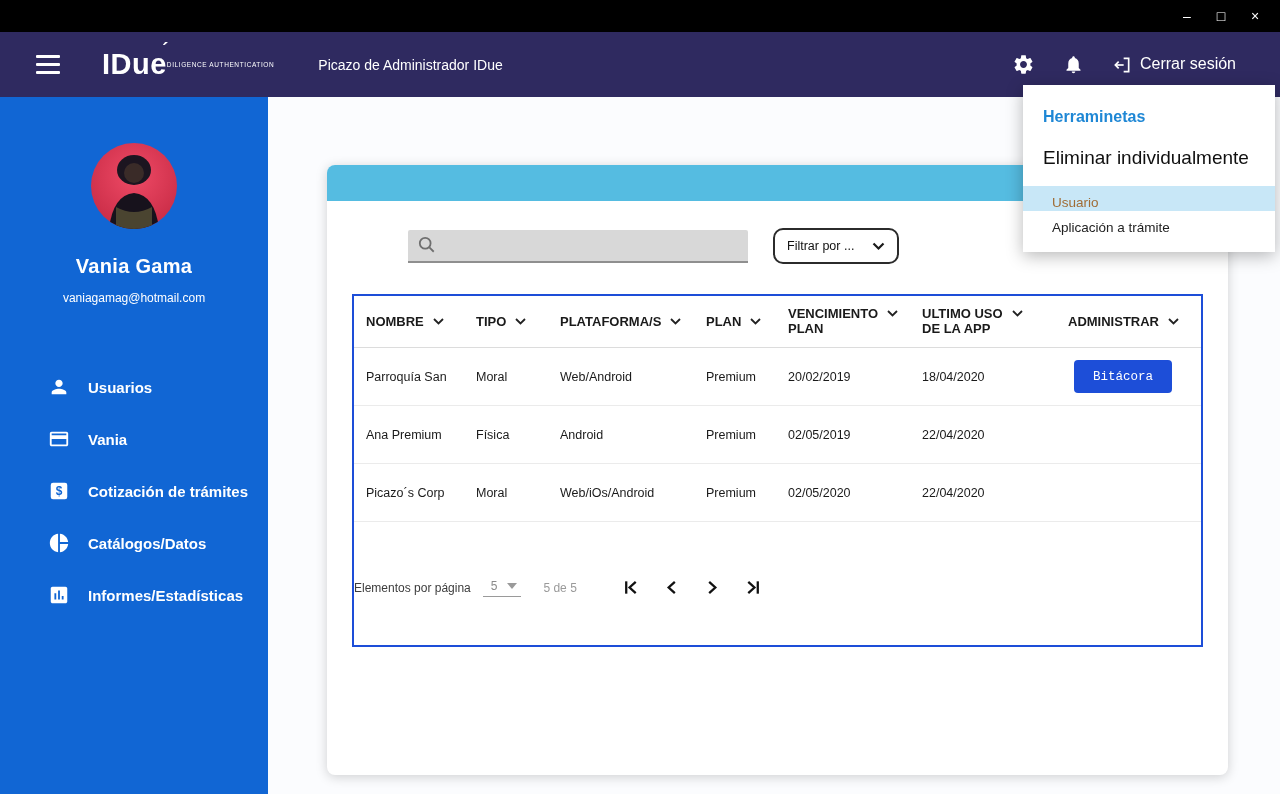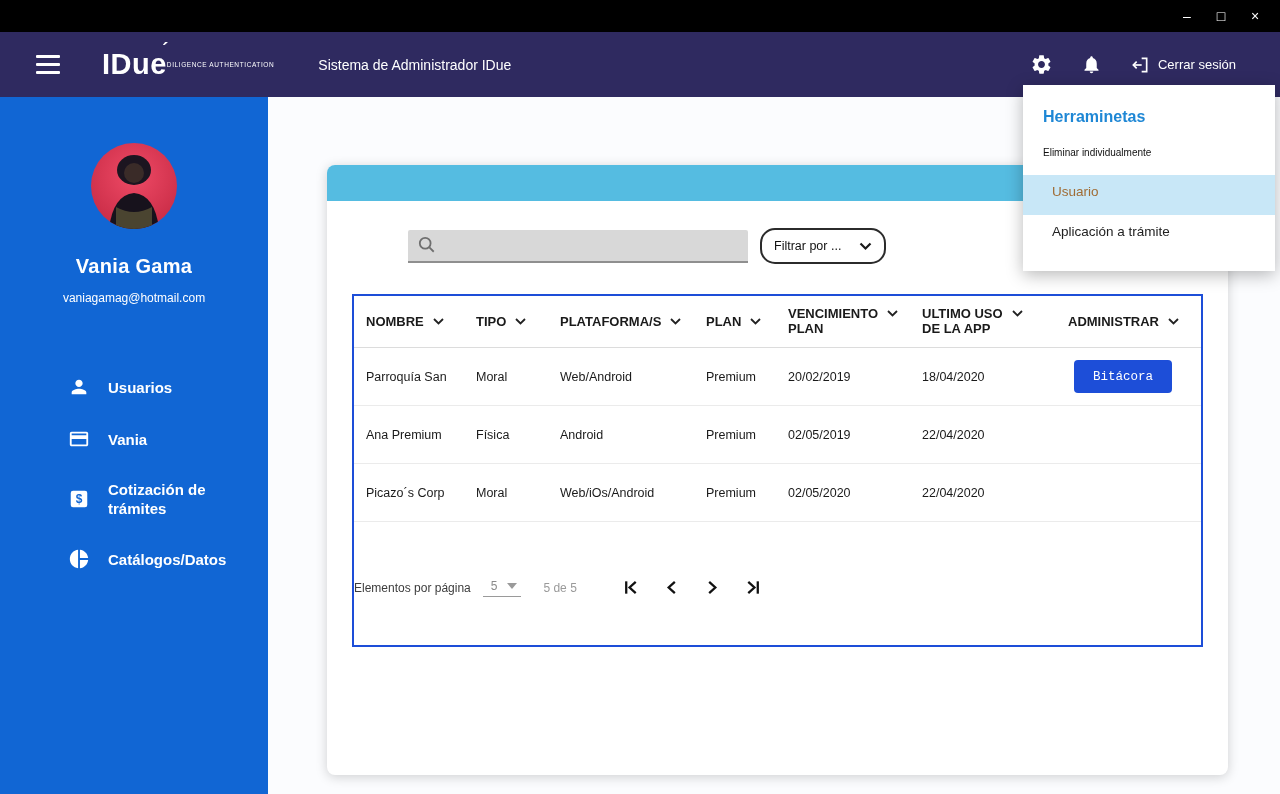--- a/index.html
+++ b/index.html
@@ -15,39 +15,39 @@
   .header{height:65px;background:#2f2a60;display:flex;align-items:center;color:#fff}
   .hamburger{margin-left:32px;display:flex;flex-direction:column;gap:5px;cursor:pointer;padding:4px}
   .hamburger i{display:block;width:24px;height:3px;background:#fff;border-radius:1px}
   .logo{margin-left:38px;display:flex;flex-direction:row;align-items:center;line-height:1}
   .logo-text{font-size:29px;font-weight:bold;letter-spacing:.5px;position:relative}
   .logo-accent{position:absolute;top:-9px;right:-2px;font-size:18px;font-weight:bold}
   .logo-sub{font-size:6.5px;letter-spacing:.6px;margin-top:2px}
   .app-title{margin-left:44px;font-size:14px}
   .header-right{margin-left:auto;display:flex;align-items:center;gap:28px;margin-right:44px}
   .icon-btn{cursor:pointer;display:flex;align-items:center}
-  .logout{display:flex;align-items:center;gap:8px;font-size:13px;cursor:pointer}
+  .logout{display:flex;gap:8px;font-size:16px;cursor:pointer}
 
   
   .sidebar{position:absolute;left:0;top:97px;width:268px;height:697px;background:#1166d4;color:#fff;display:flex;flex-direction:column;align-items:center}
   .avatar{margin-top:46px;width:86px;height:86px;border-radius:50%;background:radial-gradient(circle at 50% 38%,#ef4a66,#c0253f);overflow:hidden;flex:none}
   .user-name{margin-top:26px;font-size:20px;font-weight:bold;letter-spacing:.3px}
   .user-email{margin-top:13px;font-size:12px}
   .menu{margin-top:56px;width:100%;display:flex;flex-direction:column}
-  .menu-item{display:flex;align-items:center;gap:18px;padding:15px 0 15px 68px;font-size:15px;font-weight:bold;cursor:pointer}
+  .menu-item{display:flex;align-items:center;gap:18px;padding:15px 0 15px 48px;font-size:15px;font-weight:bold;cursor:pointer}
   .menu-item .mi-label{max-width:162px;line-height:19px}
 
   
   .main{position:absolute;left:268px;top:97px;width:1012px;height:697px;background:#fbfcfe}
   .card{position:absolute;left:59px;top:68px;width:901px;height:610px;background:#fff;border-radius:8px;box-shadow:0 2px 12px rgba(0,0,0,.18)}
   .card-strip{height:36px;background:#55bce1;border-radius:8px 8px 0 0}
   .card-toolbar{display:flex;align-items:center;margin-top:27px}
   .search{margin-left:81px;width:340px;height:33px;background:#d8d8d8;border-bottom:2px solid #8f8f8f;display:flex;align-items:center;padding:0 10px;border-radius:2px 2px 0 0}
   .search input{border:none;background:transparent;outline:none;flex:1;font-size:13px;margin-left:6px;color:#222}
-  .filter-btn{margin-left:12px;height:30px;border:2px solid #2b2b2b;border-radius:15px;background:#fff;display:flex;align-items:center;gap:18px;padding:16px 12px;font-size:12.5px;color:#111;cursor:pointer}
+  .filter-btn{margin-left:25px;height:30px;border:2px solid #2b2b2b;border-radius:10px;background:#fff;display:flex;align-items:center;gap:18px;padding:16px 12px;font-size:12.5px;color:#111;cursor:pointer}
 
   
   .table-wrap{margin:30px 25px 0 25px;border:2px solid #1d4ed8;height:353px;background:#fff}
   .tgrid{display:grid;grid-template-columns:110px 84px 146px 82px 134px 146px 1fr}
   .thead{min-height:52px;border-bottom:1px solid #dcdcdc;align-items:center}
   .th{display:flex;flex-direction:column;justify-content:center;padding-left:12px;font-weight:bold;font-size:13px;color:#1a1a1a;cursor:pointer}
   .th-top{display:flex;align-items:center;gap:9px}
   .th-2{line-height:16px}
   .trow{height:58px;border-bottom:1px solid #ebebeb;align-items:center;font-size:12.5px;color:#1a1a1a}
   .cell{padding-left:12px}
@@ -56,22 +56,22 @@
   
   .pagination{display:flex;align-items:center;justify-content:flex-start;margin-top:56px;padding-right:96px;font-size:12px;color:#3c3c3c}
   .per-page-value{display:flex;align-items:center;gap:10px;color:#8a8a8a;border-bottom:1px solid #9a9a9a;padding:0 4px 3px 8px;margin-left:12px;cursor:pointer}
   .range{color:#9a9a9a;margin-left:22px}
   .pg-nav{display:flex;align-items:center;gap:22px;margin-left:44px}
   .pg-btn{cursor:pointer;display:flex;align-items:center}
 
   
   .tools-menu{position:absolute;left:1023px;top:85px;width:252px;background:#fff;box-shadow:0 4px 16px rgba(0,0,0,.28);z-index:60;padding-bottom:16px}
   .tools-title{color:#1e87d5;font-weight:bold;font-size:16px;margin:23px 20px 0}
-  .tools-section{font-size:10px;color:#101010;margin:21px 20px 17px}
-  .tools-item{font-size:13.5px;color:#222;padding:9px 0 16px 29px;cursor:pointer}
+  .tools-section{font-size:19px;color:#101010;margin:21px 20px 17px}
+  .tools-item{font-size:13.5px;color:#222;padding:9px 0 1px 29px;cursor:pointer}
   .tools-item.highlight{background:#c8e7f7;color:#a06c35}
 
   svg{flex:none}
 </style>
 </head>
 <body>
 
 <div id="page">
 
   <div class="titlebar">
@@ -83,21 +83,21 @@
   <div class="header">
     <div class="hamburger">
         <i></i>
         <i></i>
         <i></i>
       </div>
     <div class="logo">
       <span class="logo-text"><span>IDue</span><span class="logo-accent">´</span></span>
       <span class="logo-sub">DILIGENCE AUTHENTICATION</span>
     </div>
-    <div class="app-title">Sistema de Administrador IDue</div>
+    <div class="app-title">Picazo de Administrador IDue</div>
     <div class="header-right">
       <span class="icon-btn">
         <svg width="23" height="23" viewBox="0 0 24 24">
             <path fill="#fff" d="M19.14 12.94c.04-.3.06-.61.06-.94 0-.32-.02-.64-.07-.94l2.03-1.58c.18-.14.23-.41.12-.61l-1.92-3.32c-.12-.22-.37-.29-.59-.22l-2.39.96c-.5-.38-1.03-.7-1.62-.94l-.36-2.54c-.04-.24-.24-.41-.48-.41h-3.84c-.24 0-.43.17-.47.41l-.36 2.54c-.59.24-1.13.57-1.62.94l-2.39-.96c-.22-.08-.47 0-.59.22L2.74 8.87c-.12.21-.08.47.12.61l2.03 1.58c-.05.3-.09.63-.09.94s.02.64.07.94l-2.03 1.58c-.18.14-.23.41-.12.61l1.92 3.32c.12.22.37.29.59.22l2.39-.96c.5.38 1.03.7 1.62.94l.36 2.54c.05.24.24.41.48.41h3.84c.24 0 .44-.17.47-.41l.36-2.54c.59-.24 1.13-.56 1.62-.94l2.39.96c.22.08.47 0 .59-.22l1.92-3.32c.12-.22.07-.47-.12-.61l-2.01-1.58zM12 15.6c-1.98 0-3.6-1.62-3.6-3.6s1.62-3.6 3.6-3.6 3.6 1.62 3.6 3.6-1.62 3.6-3.6 3.6z"></path>
           </svg>
       </span>
       <span class="icon-btn">
         <svg width="21" height="21" viewBox="0 0 24 24">
             <path fill="#fff" d="M12 22c1.1 0 2-.9 2-2h-4c0 1.1.89 2 2 2zm6-6v-5c0-3.07-1.64-5.64-4.5-6.32V4c0-.83-.67-1.5-1.5-1.5s-1.5.67-1.5 1.5v.68C7.63 5.36 6 7.92 6 11v5l-2 2v1h16v-1l-2-2z"></path>
           </svg>
@@ -143,20 +143,26 @@
             <rect x="3" y="3" width="18" height="18" rx="2.5" fill="#fff"></rect>
             <text x="12" y="16.8" font-size="13" font-weight="bold" fill="#1166d4" text-anchor="middle" font-family="Liberation Sans, sans-serif">$</text>
           </svg>
         <span class="mi-label">Cotización de trámites</span>
       </div>
       <div class="menu-item">
         <svg width="22" height="22" viewBox="0 0 24 24">
             <path fill="#fff" d="M11 2v20c-5.07-.5-9-4.79-9-10s3.93-9.5 9-10zm2.03 0v8.99H22c-.47-4.74-4.24-8.52-8.97-8.99zm0 11.01V22c4.74-.47 8.5-4.25 8.97-8.99h-8.97z"></path>
           </svg>
         <span class="mi-label">Catálogos/Datos</span>
+      </div>
+      <div class="menu-item">
+        <svg width="22" height="22" viewBox="0 0 24 24">
+            <path fill="#fff" d="M19 3H5c-1.1 0-2 .9-2 2v14c0 1.1.9 2 2 2h14c1.1 0 2-.9 2-2V5c0-1.1-.9-2-2-2zM9 17H7v-7h2v7zm4 0h-2V7h2v10zm4 0h-2v-4h2v4z"></path>
+          </svg>
+        <span class="mi-label">Informes/Estadísticas</span>
       </div>
     </div>
   </div>
 
   <div class="main">
     <div class="card">
       <div class="card-strip"></div>
 
       <div class="card-toolbar">
         <div class="search">

